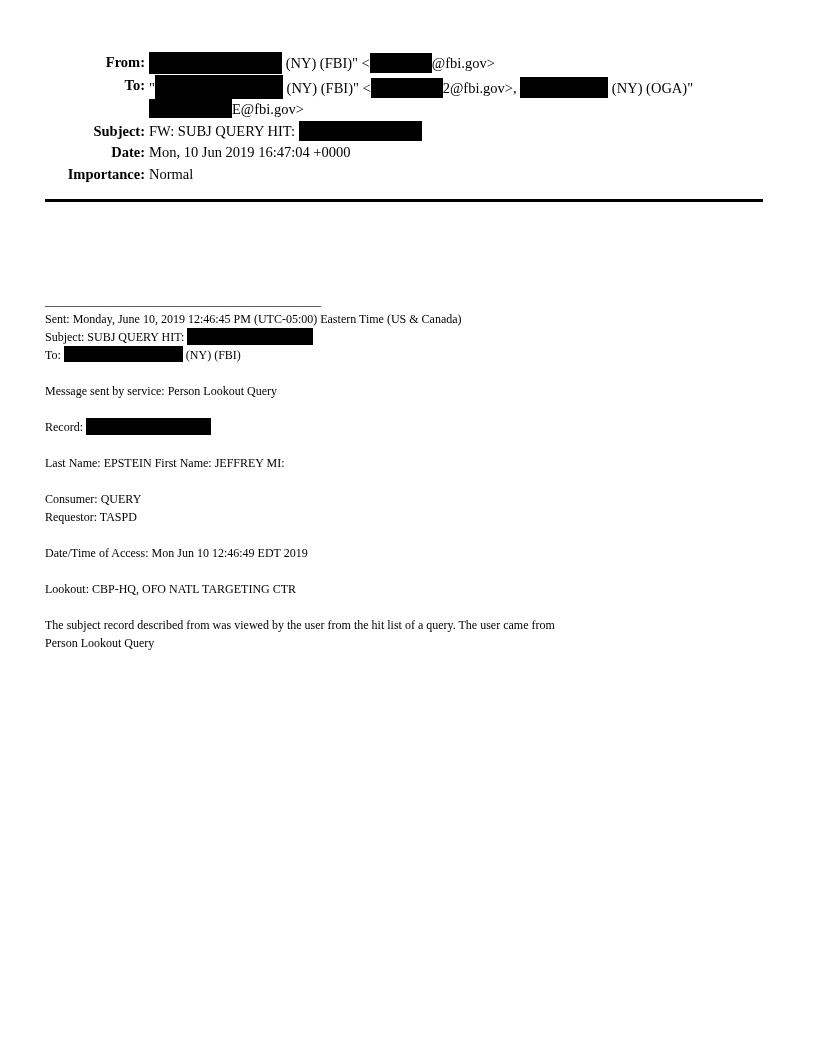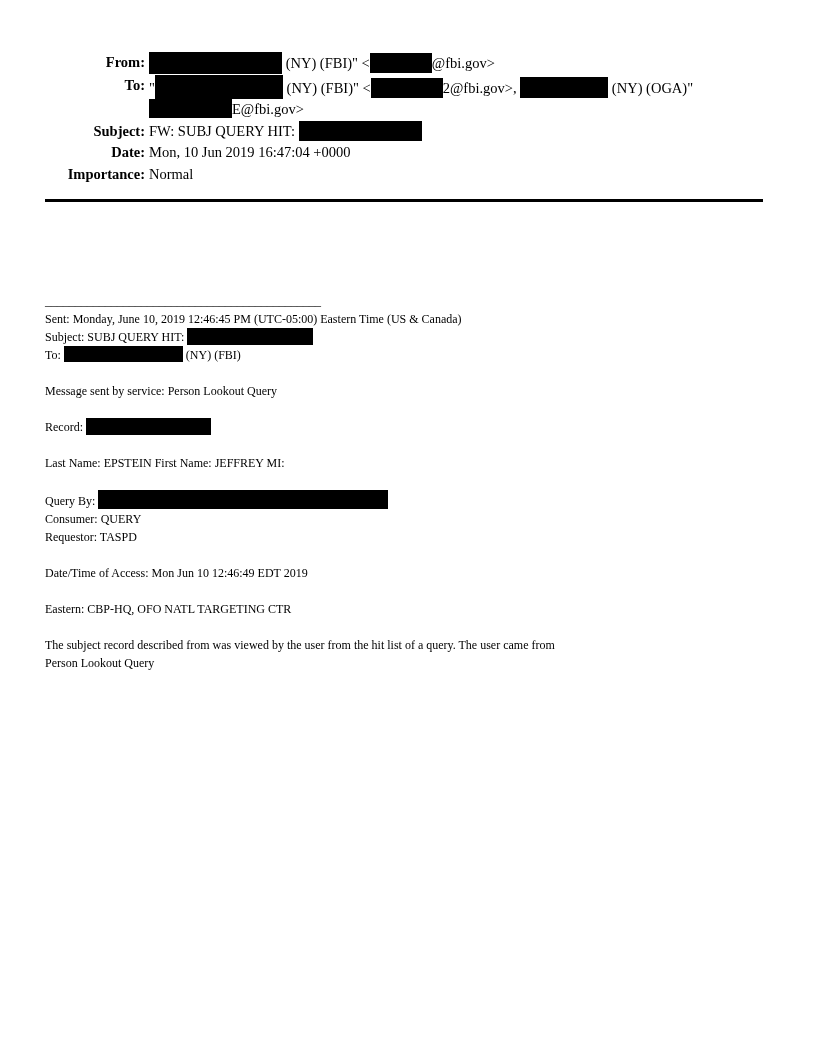--- a/index.html
+++ b/index.html
@@ -109,27 +109,26 @@
     <div class="line">Sent: Monday, June 10, 2019 12:46:45 PM (UTC-05:00) Eastern Time (US &amp; Canada)</div>
     <div class="line"><span>Subject: SUBJ QUERY HIT: </span><span class="redact r-body-subj"></span></div>
     <div class="line"><span>To: </span><span class="redact r-body-to"></span><span> (NY) (FBI)</span></div>
     <div class="blank"></div>
     <div class="line">Message sent by service: Person Lookout Query</div>
     <div class="blank"></div>
     <div class="line"><span>Record: </span><span class="redact r-record"></span></div>
     <div class="blank"></div>
     <div class="line">Last Name: EPSTEIN First Name: JEFFREY MI:</div>
     <div class="blank"></div>
-    <div class="line"><span>Query By: </span><span class="redact r-queryby"></span></div>
     <div class="line">Consumer: QUERY</div>
     <div class="line">Requestor: TASPD</div>
     <div class="blank"></div>
     <div class="line">Date/Time of Access: Mon Jun 10 12:46:49 EDT 2019</div>
     <div class="blank"></div>
-    <div class="line">Eastern: CBP-HQ, OFO NATL TARGETING CTR</div>
+    <div class="line">Lookout: CBP-HQ, OFO NATL TARGETING CTR</div>
     <div class="blank"></div>
     <div class="line">The subject record described from was viewed by the user from the hit list of a query. The user came from</div>
     <div class="line">Person Lookout Query</div>
     <div class="blank"></div>
 
   </div>
 
 </div>
 
 </body></html>

